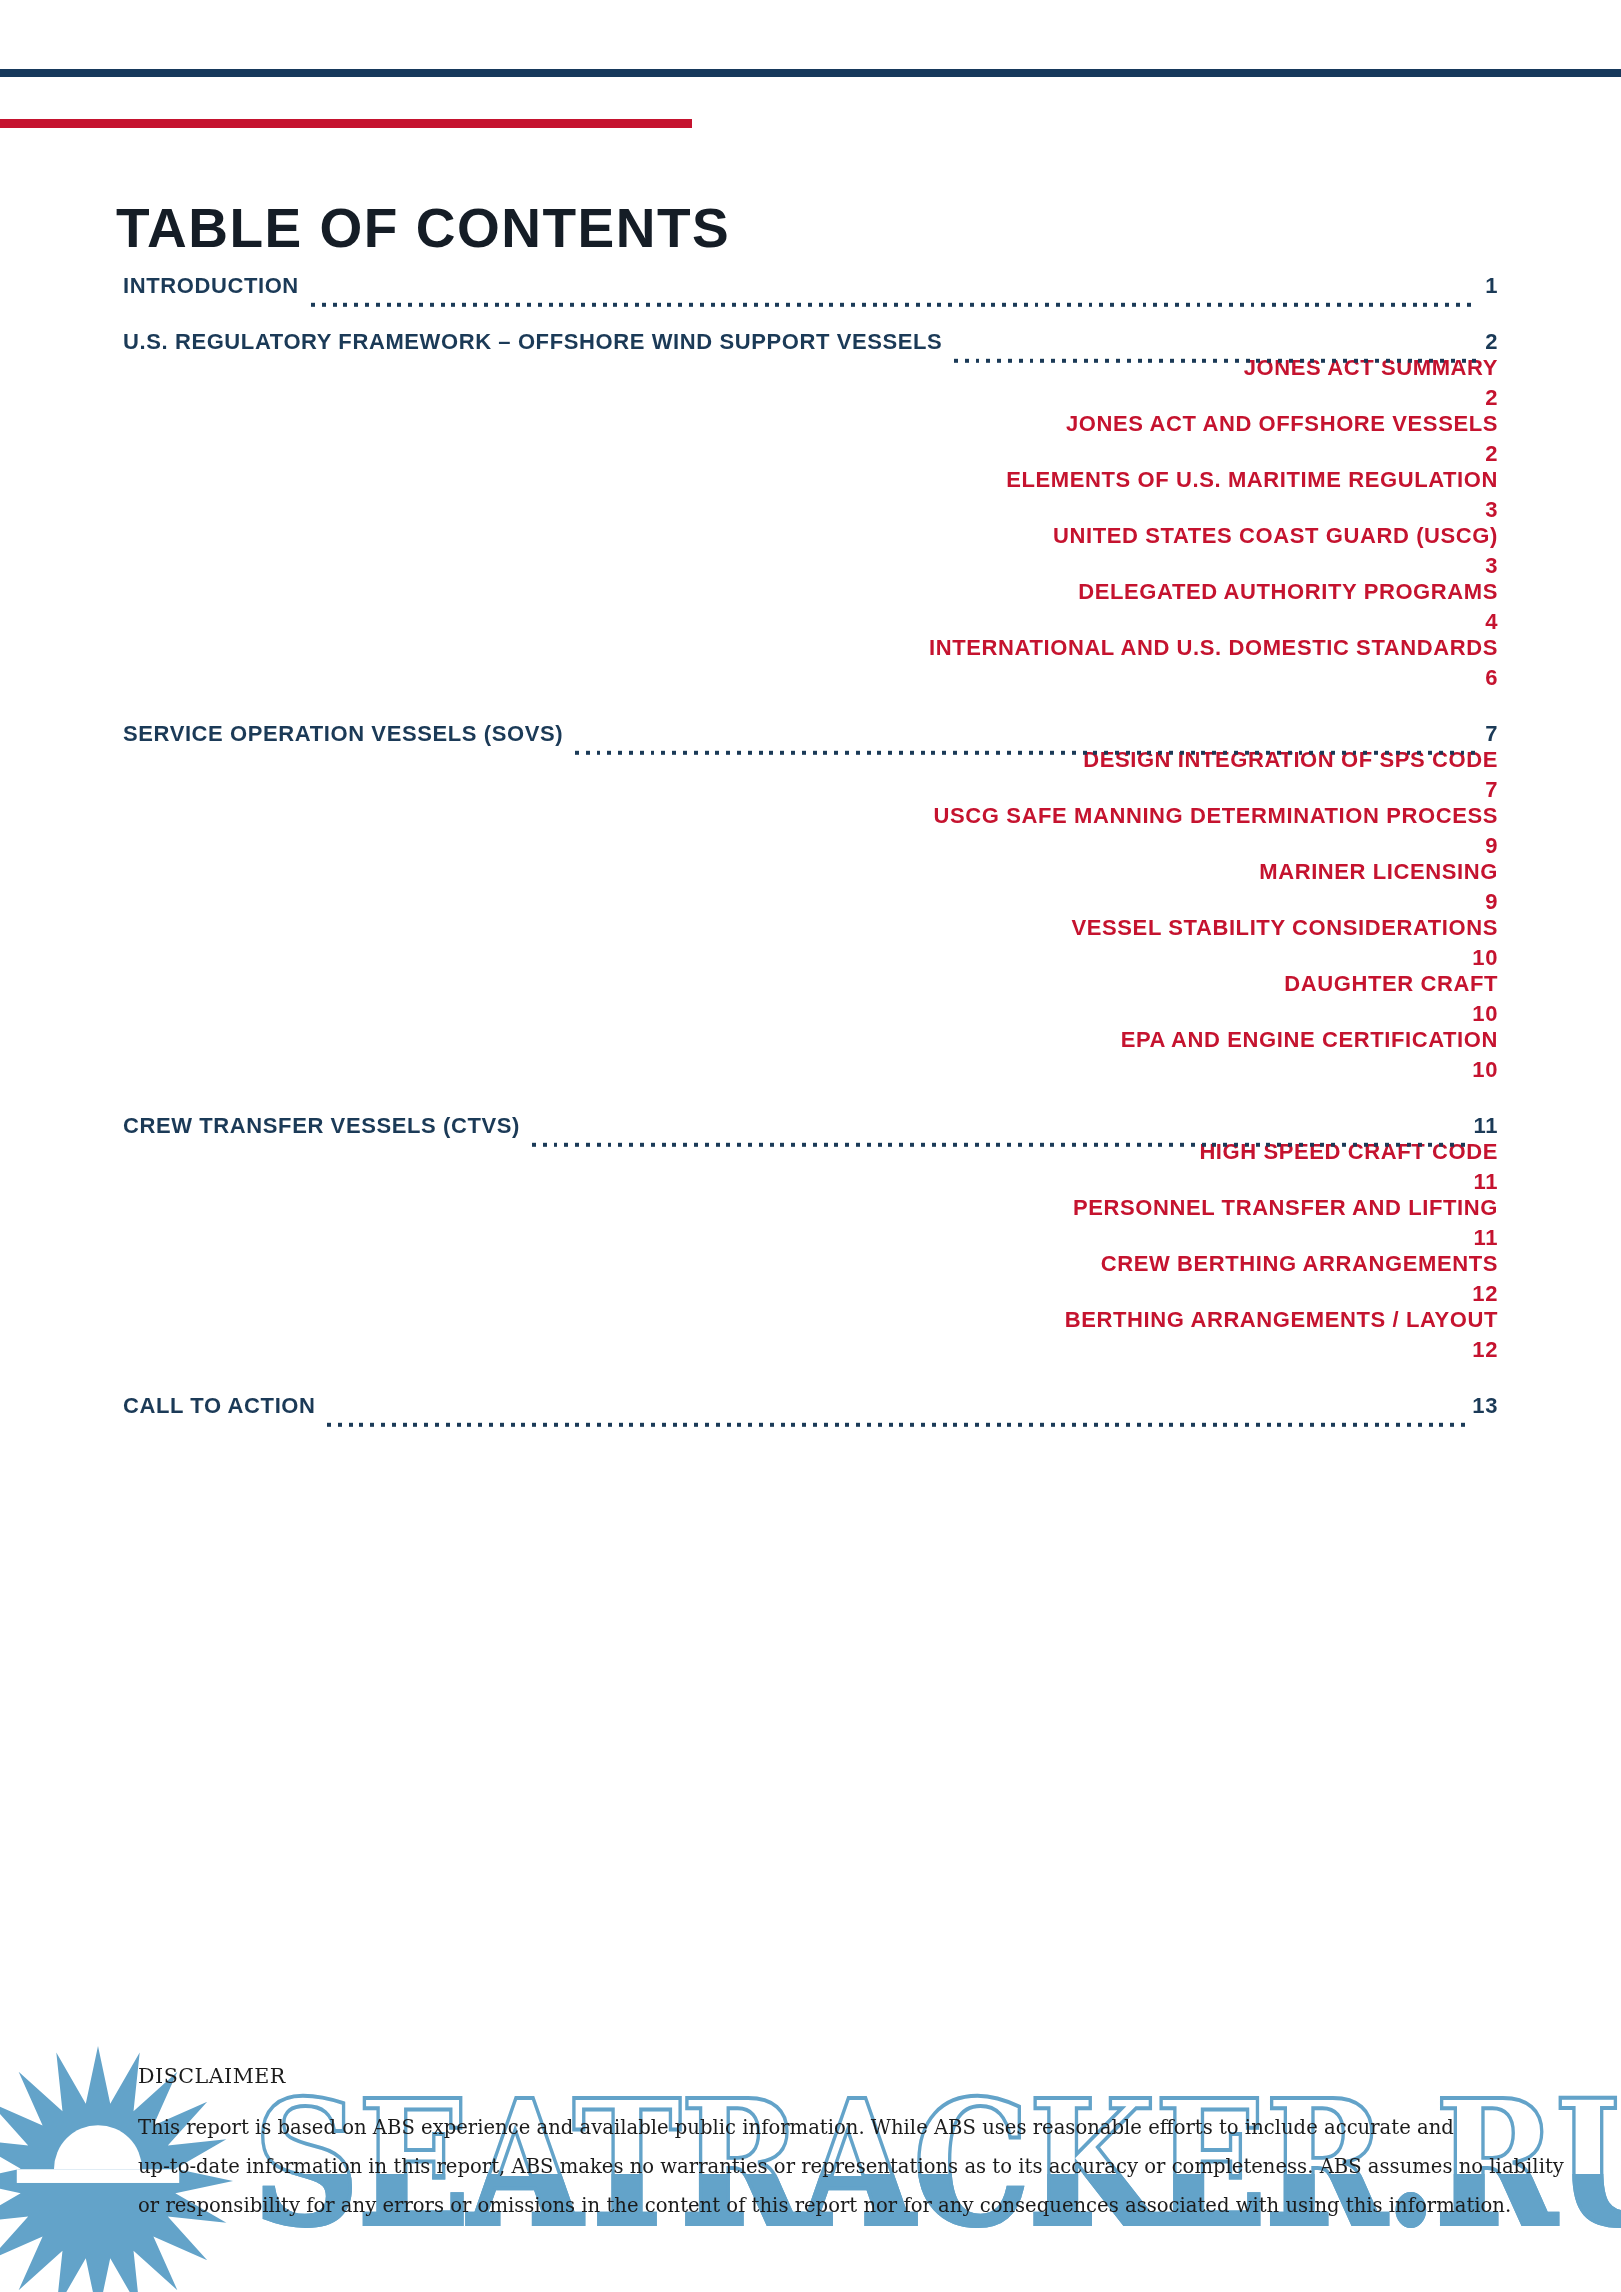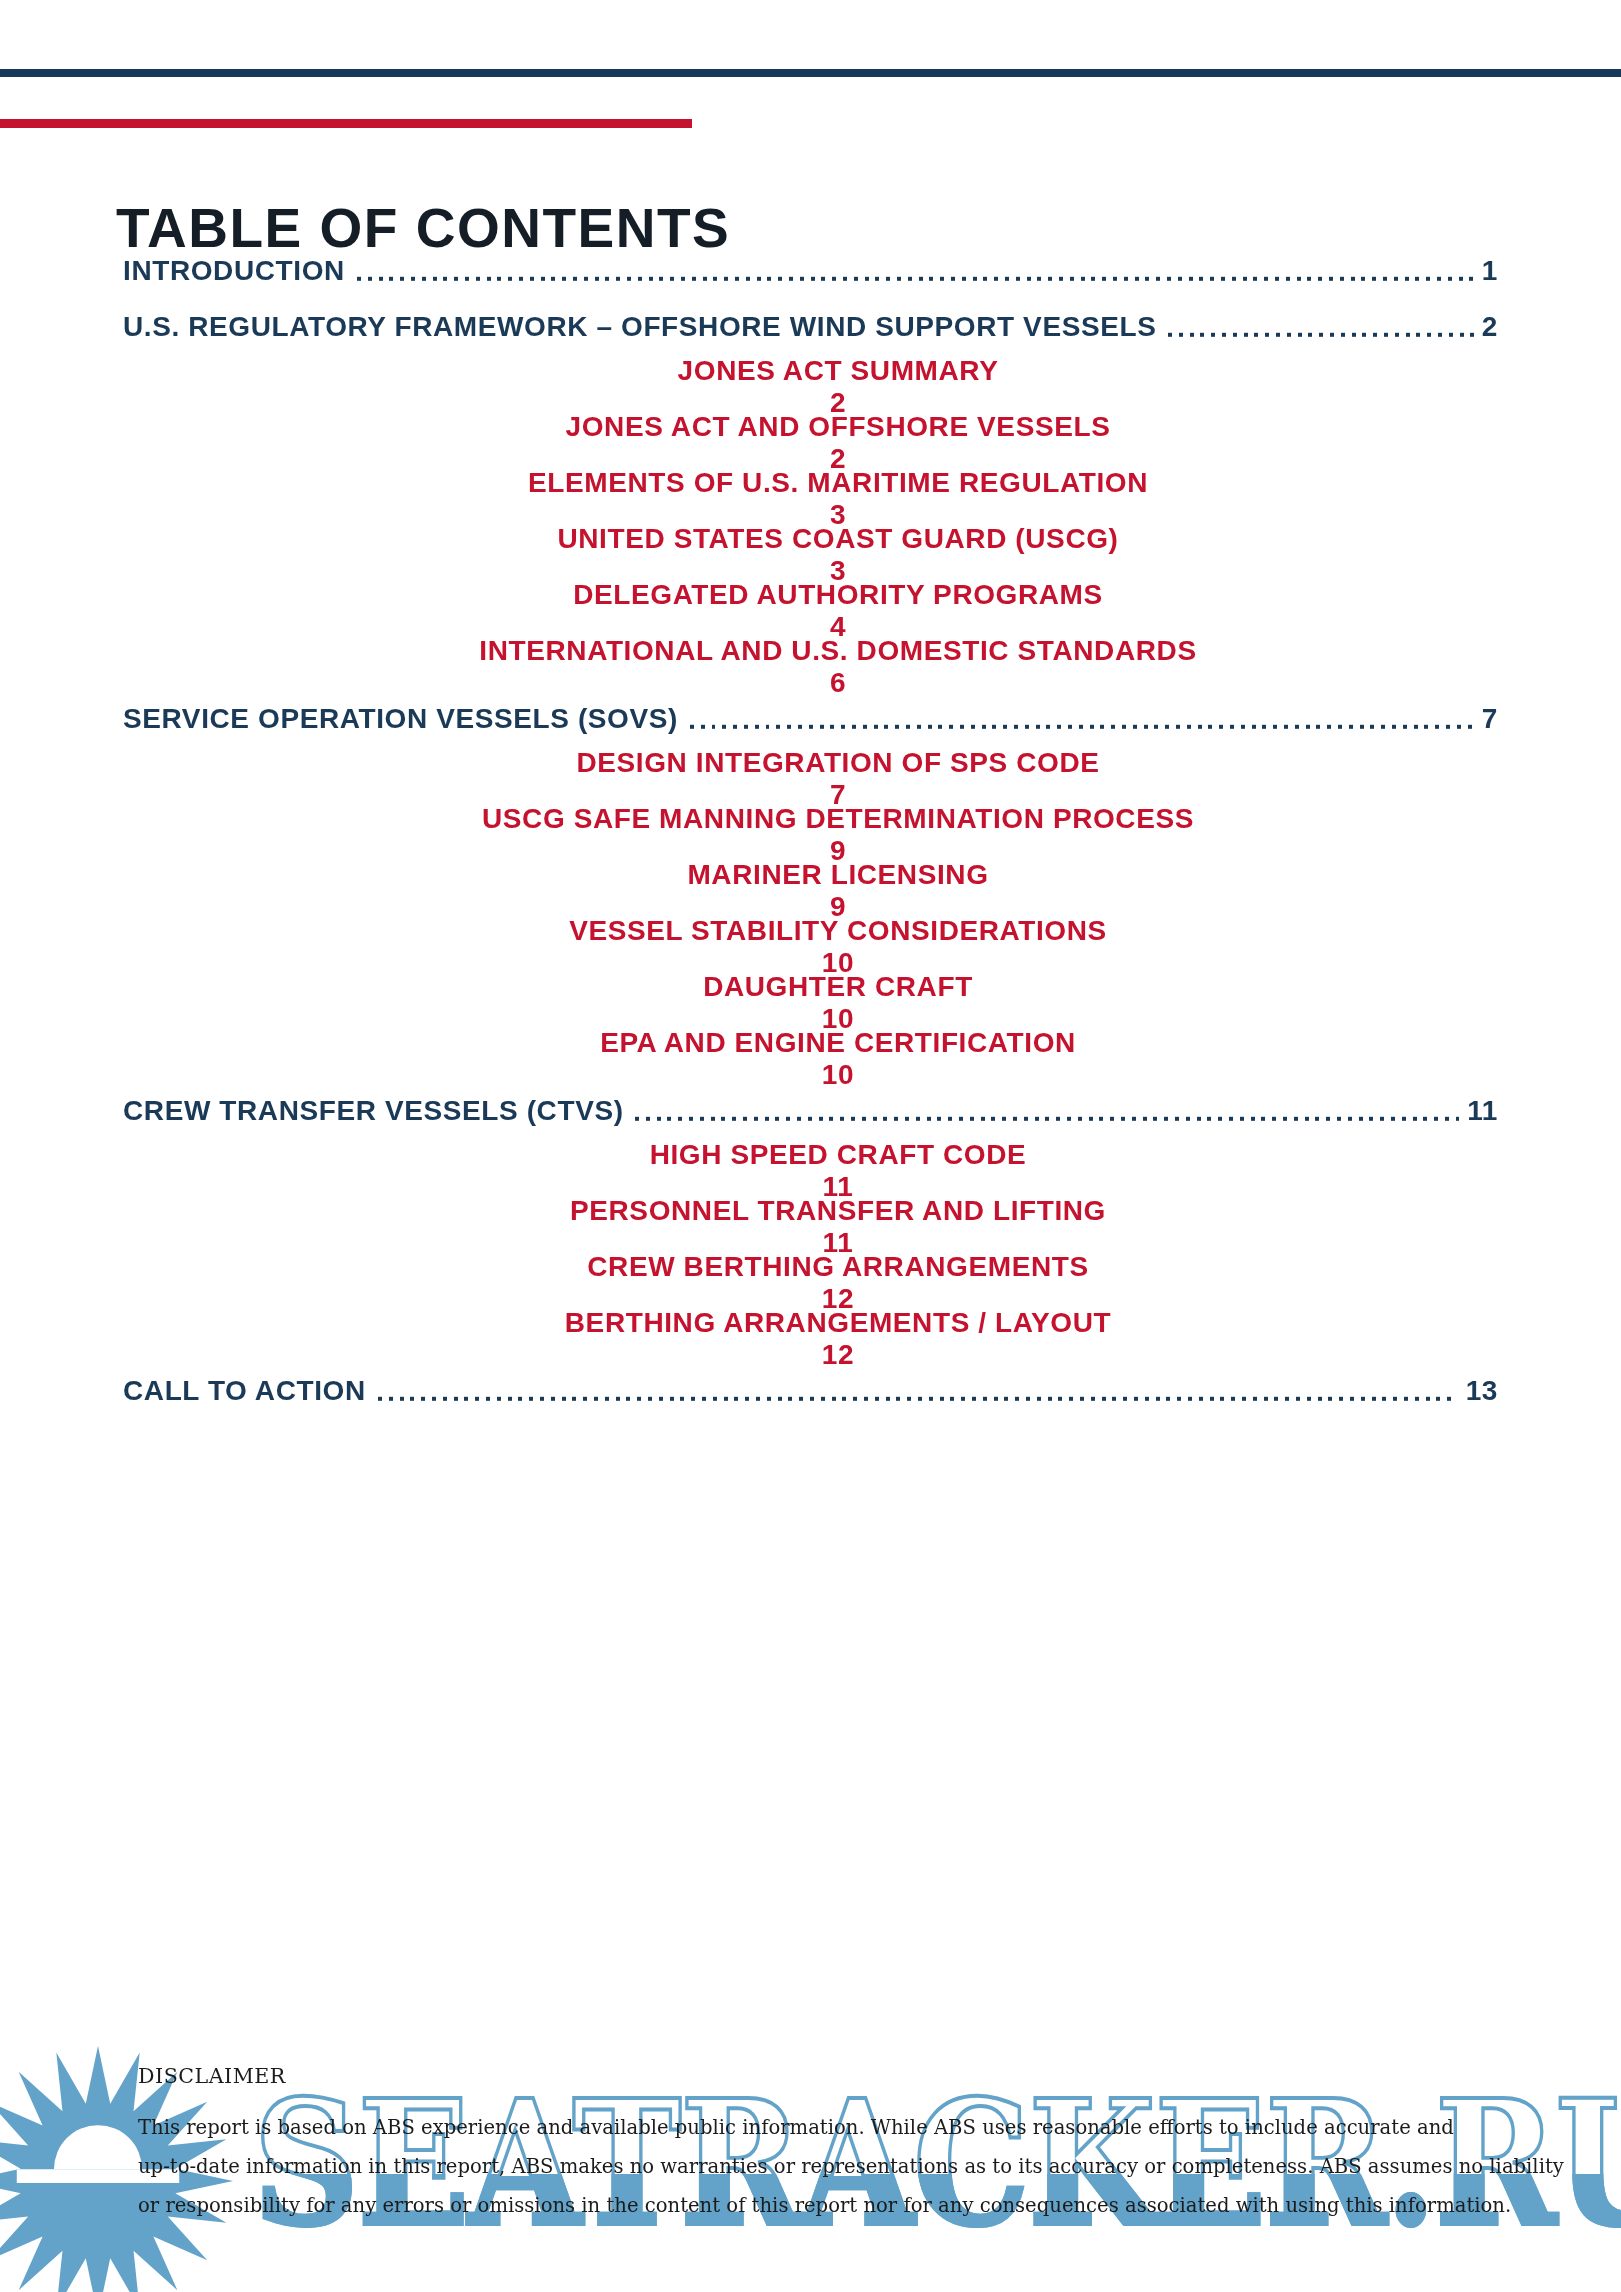--- a/index.html
+++ b/index.html
@@ -27,23 +27,23 @@
     font-size: 55px; font-weight: bold; letter-spacing: 1.5px;
     color: var(--title, #151d26);
     white-space: nowrap;
   }
 
   .toc {
     position: absolute; left: 123px; top: 243px;
     width: 1375px;
   }
   .toc-row {
-    display: flex; align-items: center;
+    display: flex; align-items: flex-end;
     height: 56px;
-    font-size: 28px; font-weight: bold; letter-spacing: 0.6px;
+    font-size: 22px; font-weight: bold; letter-spacing: 0.6px;
     color: var(--navy, #1b3a57);
     white-space: nowrap;
   }
   .toc-row.sub { padding-left: 55px; color: var(--red, #c5132f); flex-direction: column; }
   .toc-label { flex: 0 0 auto; }
   .dot-leader {
     flex: 1 1 auto;
     height: 3.9px;
     margin-left: 11.8px; margin-right: 7.8px;
     transform: translateY(7.8px);

